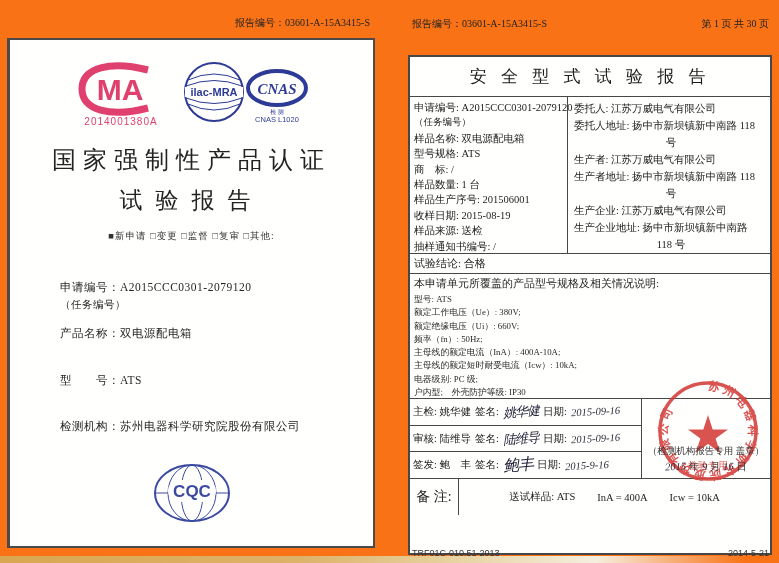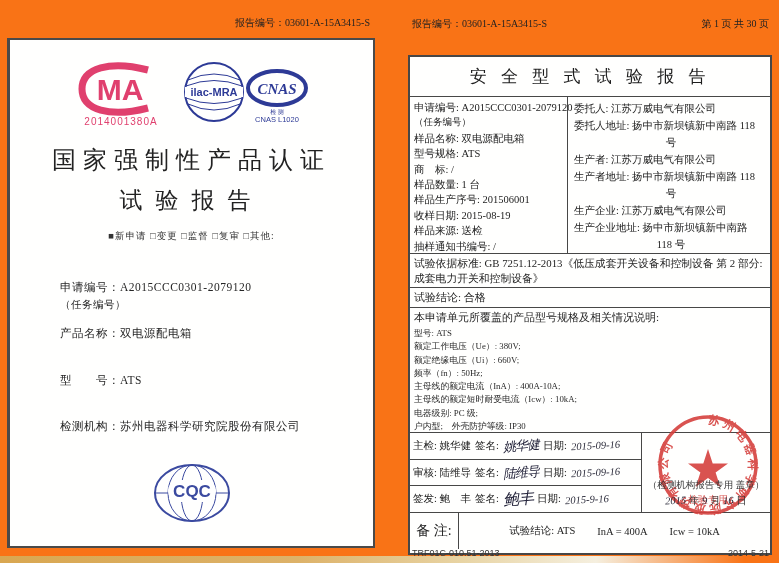--- a/index.html
+++ b/index.html
@@ -140,21 +140,20 @@
         <div class="ir center">号</div>
         <div class="ir">生产者: 江苏万威电气有限公司</div>
         <div class="ir">生产者地址: 扬中市新坝镇新中南路 118</div>
         <div class="ir center">号</div>
         <div class="ir">生产企业: 江苏万威电气有限公司</div>
         <div class="ir">生产企业地址: 扬中市新坝镇新中南路</div>
         <div class="ir center">118 号</div>
       </div>
     </div>
 
-    <div class="row" id="rt-standard">试验依据标准: GB 7251.12-2013《低压成套开关设备和控制设备 第 2 部分: 成套电力开关和控制设备》</div>
 
     <div class="row" id="rt-conclusion">试验结论: 合格</div>
 
     <div class="row" id="rt-coverage">
       <div class="head">本申请单元所覆盖的产品型号规格及相关情况说明:</div>
       <div class="cov">型号: ATS</div>
       <div class="cov">额定工作电压（Ue）: 380V;</div>
       <div class="cov">额定绝缘电压（Ui）: 660V;</div>
       <div class="cov">频率（fn）: 50Hz;</div>
       <div class="cov">主母线的额定电流（InA）: 400A-10A;</div>
@@ -207,21 +206,21 @@
           <span>月</span>
           <span class="hand-date">16</span>
           <span>日</span>
         </div>
       </div>
     </div>
 
     <div class="row" id="rt-remark">
       <div id="remark-label">备 注:</div>
       <div id="remark-body">
-        <span>试验结论: ATS</span>
+        <span>送试样品: ATS</span>
         <span>InA = 400A</span>
         <span>Icw = 10kA</span>
       </div>
     </div>
   </div>
 
   <div class="abs" id="footer-left">TRF01C-010.51-2013</div>
   <div class="abs" id="footer-right">2014-5-21</div>
 
   <div class="abs" id="scan-strip"></div>

